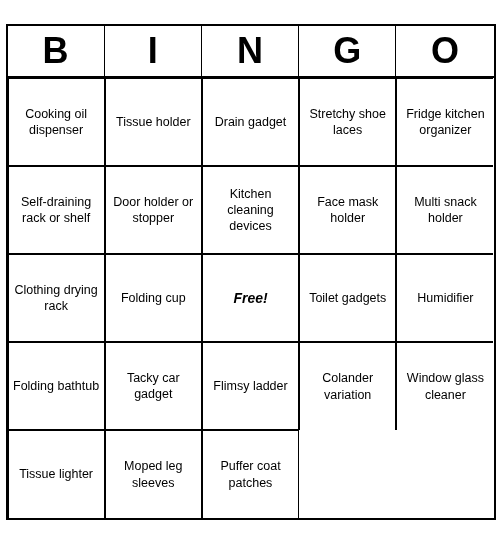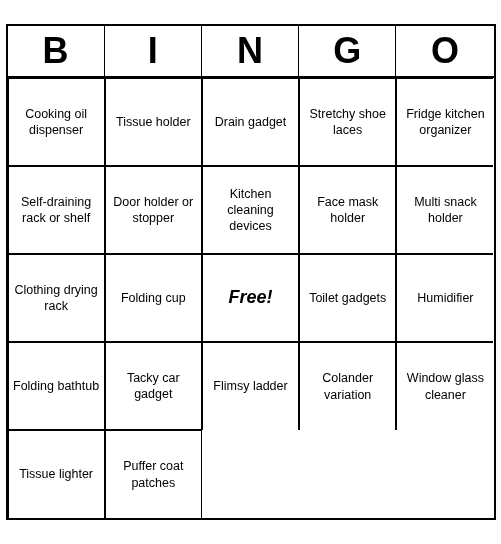--- a/index.html
+++ b/index.html
@@ -48,21 +48,21 @@
       padding: 4px;
       line-height: 1.3;
     }
     .bingo-cell:nth-child(5n) {
       border-right: none;
     }
     .bingo-cell:nth-last-child(-n+5) {
       border-bottom: none;
     }
     .free-cell {
-      font-size: 18px;
+      font-size: 14px;
       font-weight: bold;
       font-style: italic;
       text-align: center;
     }
   </style>
 </head>
 <body>
 
 <div class="bingo-card">
   <div class="bingo-header">
@@ -87,15 +87,16 @@
       <div class="bingo-cell">Folding cup</div>
       <div class="bingo-cell free-cell">Free!</div>
       <div class="bingo-cell">Toilet gadgets</div>
       <div class="bingo-cell">Humidifier</div>
       <div class="bingo-cell">Folding bathtub</div>
       <div class="bingo-cell">Tacky car gadget</div>
       <div class="bingo-cell">Flimsy ladder</div>
       <div class="bingo-cell">Colander variation</div>
       <div class="bingo-cell">Window glass cleaner</div>
       <div class="bingo-cell">Tissue lighter</div>
+      <div class="bingo-cell">Moped leg sleeves</div>
       <div class="bingo-cell">Puffer coat patches</div>
     </div>
 </div>
 
 </body></html>

